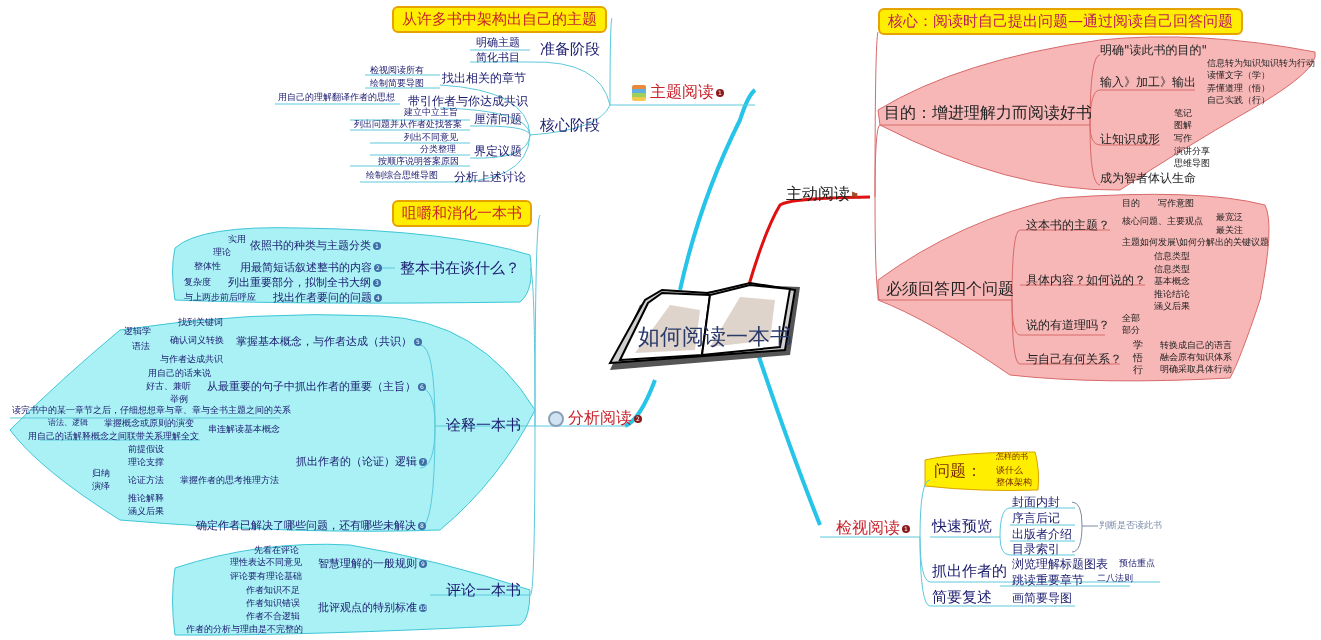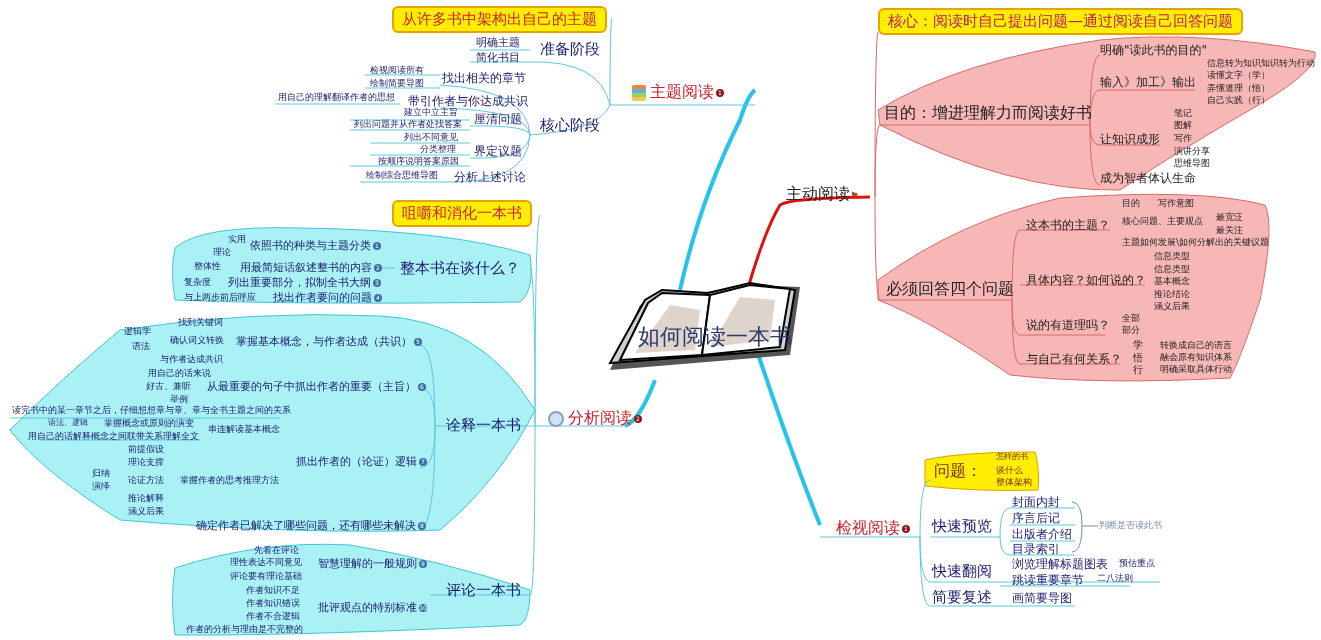--- a/index.html
+++ b/index.html
@@ -198,21 +198,21 @@
 <div class="n s16 brown" style="left:934px;top:463px;">问题：</div>
 <div class="n s9 brown" style="left:996px;top:453px;font-size:8px;">怎样的书</div>
 <div class="n s9 brown" style="left:996px;top:466px;">谈什么</div>
 <div class="n s9 brown" style="left:996px;top:478px;">整体架构</div>
 <div class="n s15" style="left:932px;top:519px;">快速预览</div>
 <div class="n s12" style="left:1012px;top:496px;">封面内封</div>
 <div class="n s12" style="left:1012px;top:512px;">序言后记</div>
 <div class="n s12" style="left:1012px;top:528px;">出版者介绍</div>
 <div class="n s12" style="left:1012px;top:543px;">目录索引</div>
 <div class="n s9 grey" style="left:1099px;top:521px;">判断是否读此书</div>
-<div class="n s15" style="left:932px;top:564px;">快速翻阅</div>
+<div class="n s15" style="left:932px;top:564px;">抓出作者的</div>
 <div class="n s12" style="left:1012px;top:558px;">浏览理解标题图表</div>
 <div class="n s9" style="left:1119px;top:559px;">预估重点</div>
 <div class="n s12" style="left:1012px;top:574px;">跳读重要章节</div>
 <div class="n s9" style="left:1097px;top:574px;">二八法则</div>
 <div class="n s15" style="left:932px;top:590px;">简要复述</div>
 <div class="n s12" style="left:1012px;top:592px;">画简要导图</div>
 
 <div class="ybox" style="left:392px;top:200px;">咀嚼和消化一本书</div>
 <div class="n s16 red" style="left:548px;top:410px;">
   <span style="display:inline-block;width:12px;height:12px;border:2px solid #8aa0b8;border-radius:50%;vertical-align:middle;margin-right:4px;background:#cfe3f2;"></span><span>分析阅读</span><span class="badge r">2</span>

